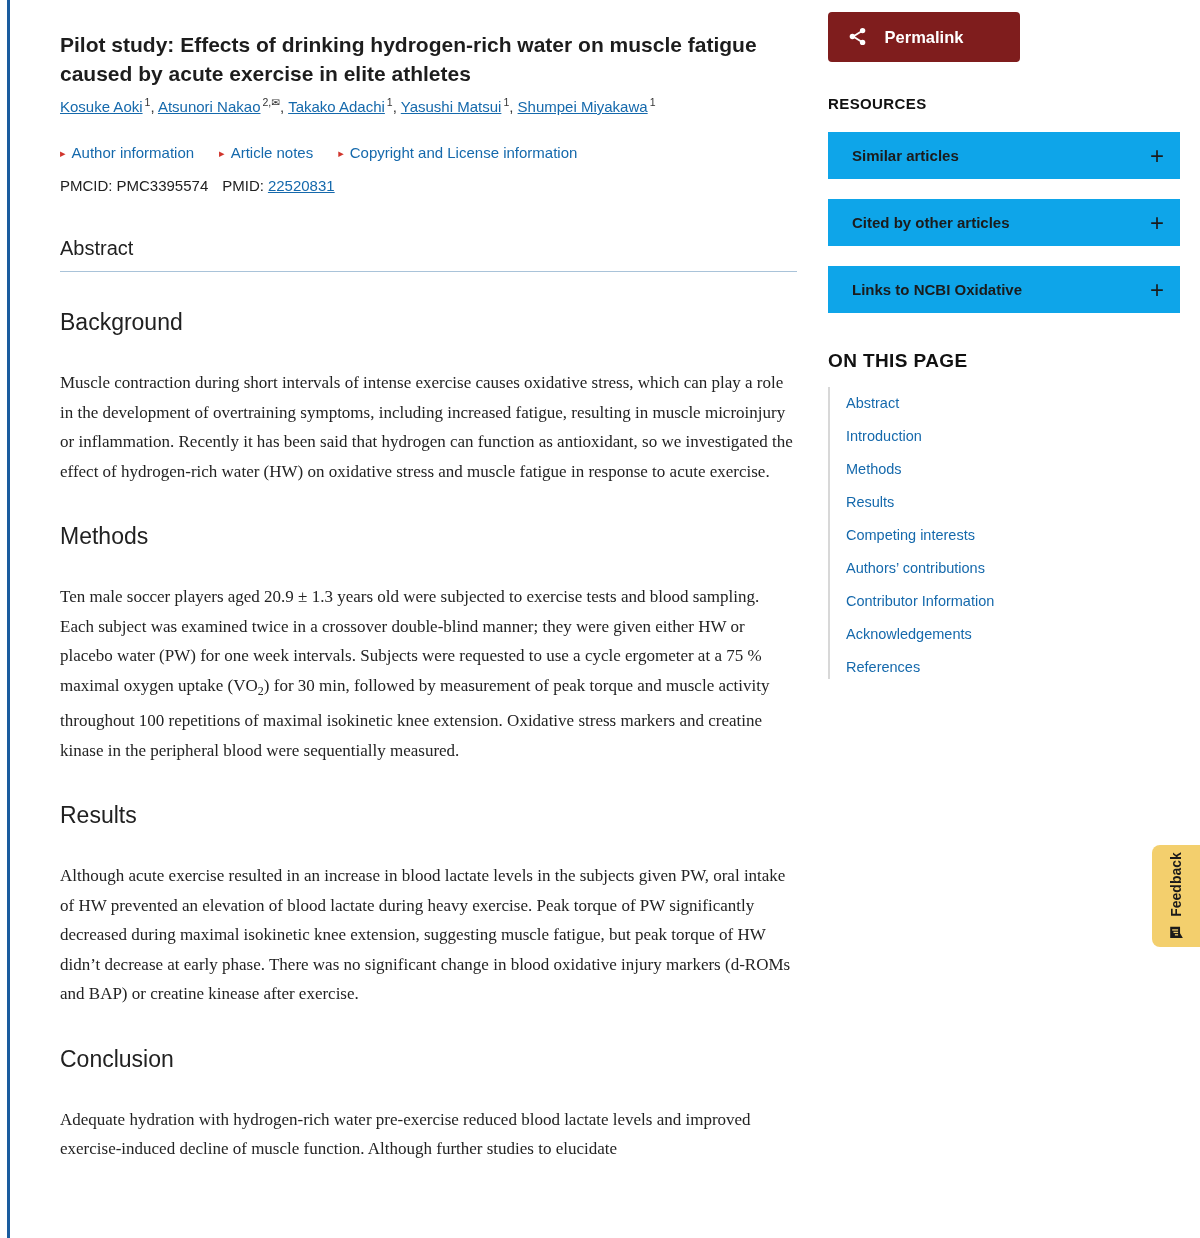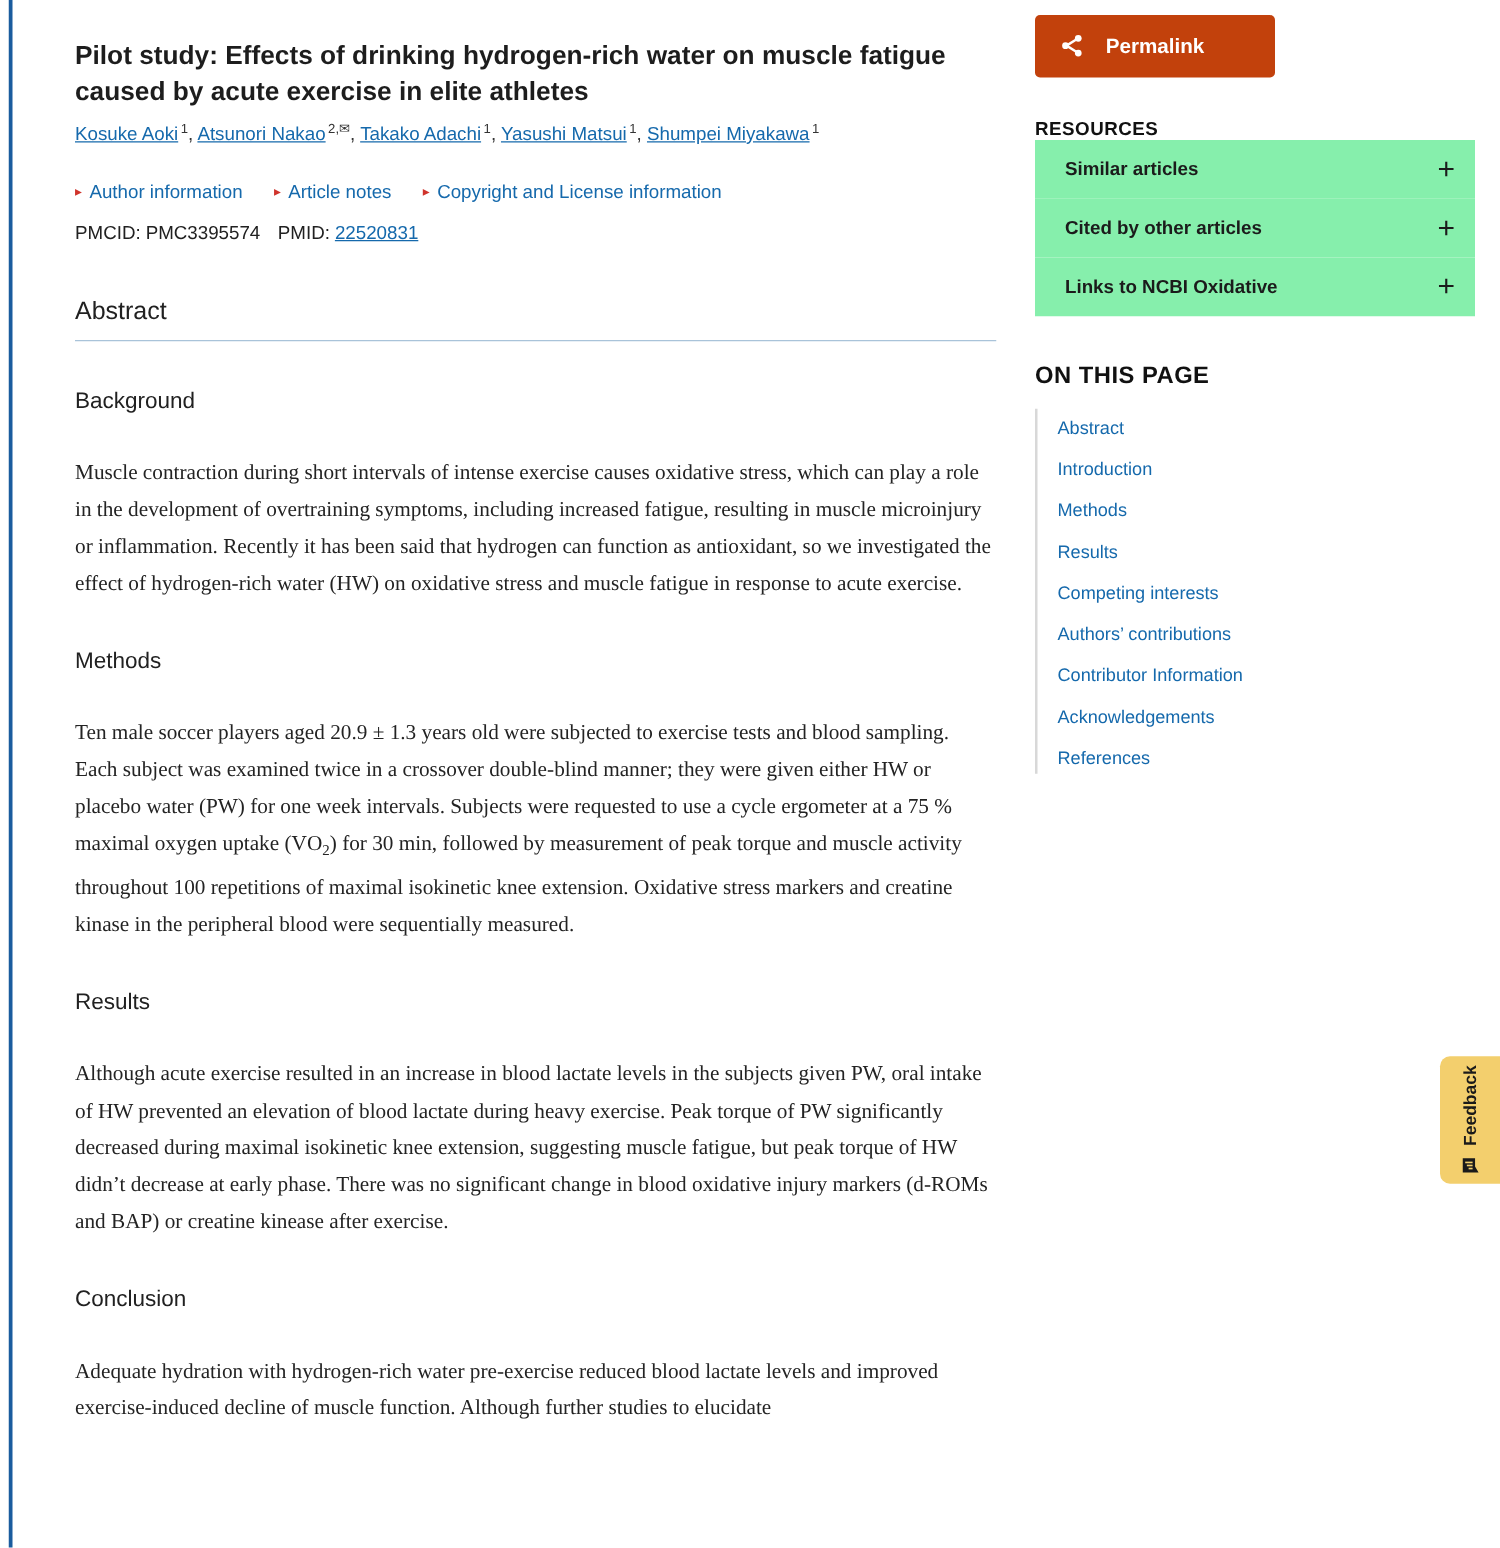--- a/index.html
+++ b/index.html
@@ -23,34 +23,34 @@
   .meta-link { color:#1569ac; cursor:pointer; }
   .tri { color:#d0342c; font-size:11px; margin-right:6px; position:relative; top:-1px; }
 
   .ids-row { margin-top:16px; font-size:15px; color:#212121; }
   .ids-row .label { margin-right:4px; }
   .pmcid-val { margin-right:14px; }
   .pmid-link { color:#1569ac; text-decoration:underline; cursor:pointer; }
 
   .abstract-h { margin-top:43px; font-size:20px; font-weight:400; color:#212121;
     padding-bottom:11px; border-bottom:1px solid #a9c3d9; }
-  .sub-h { margin-top:37px; font-size:18px; font-weight:400; color:#212121; }
+  .sub-h { margin-top:37px; font-size:23px; font-weight:400; color:#212121; }
   .body-p { margin-top:32px; font-family:"Liberation Serif", serif; font-size:17px;
     line-height:29.5px; color:#232323; }
   .body-p sub { font-size:12px; }
 
   
-  .permalink-btn { margin-top:12px; width:192px; height:50px; background:#c2410c; border:none;
+  .permalink-btn { margin-top:12px; width:192px; height:50px; background:#7f1d1d; border:none;
     border-radius:4px; position:relative; display:block; cursor:pointer; }
   .permalink-btn .share-ic { position:absolute; left:19px; top:14px; }
   .permalink-btn .pl-label { width:100%; text-align:center; color:#ffffff; font-size:16.5px;
     font-weight:700; font-family:"Liberation Sans", sans-serif; display:inline-block; }
 
   .res-heading { margin-top:33px; font-size:15px; font-weight:700; letter-spacing:0.4px; color:#111; }
-  .accordion { margin-top:0; width:352px; height:47px; background:#86efac; display:flex;
+  .accordion { margin-top:20px; width:352px; height:47px; background:#0ea5e9; display:flex;
     align-items:center; justify-content:space-between; padding:0 16px 0 24px; cursor:pointer; }
   .acc-label { font-size:15px; font-weight:700; color:#1b1b1b; }
   .plus { font-size:24px; font-weight:300; color:#1b1b1b; line-height:1; }
 
   .otp-heading { margin-top:37px; font-size:19px; font-weight:700; letter-spacing:0.4px; color:#111; }
   .toc { margin-top:15px; border-left:2px solid #d8d8d8; padding:6px 0 2px 16px; }
   .toc-link { display:block; font-size:14.5px; color:#1569ac; line-height:20px;
     margin-bottom:13px; cursor:pointer; text-decoration:none; }
   .toc-link:last-child { margin-bottom:0; }
 

